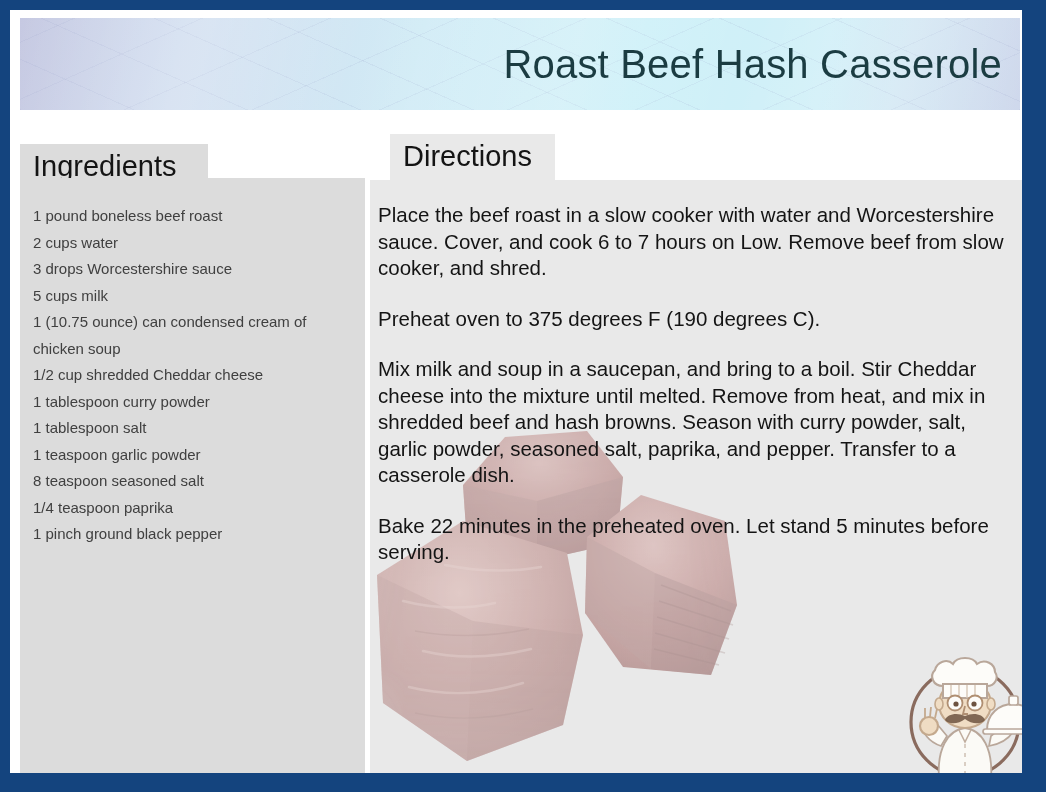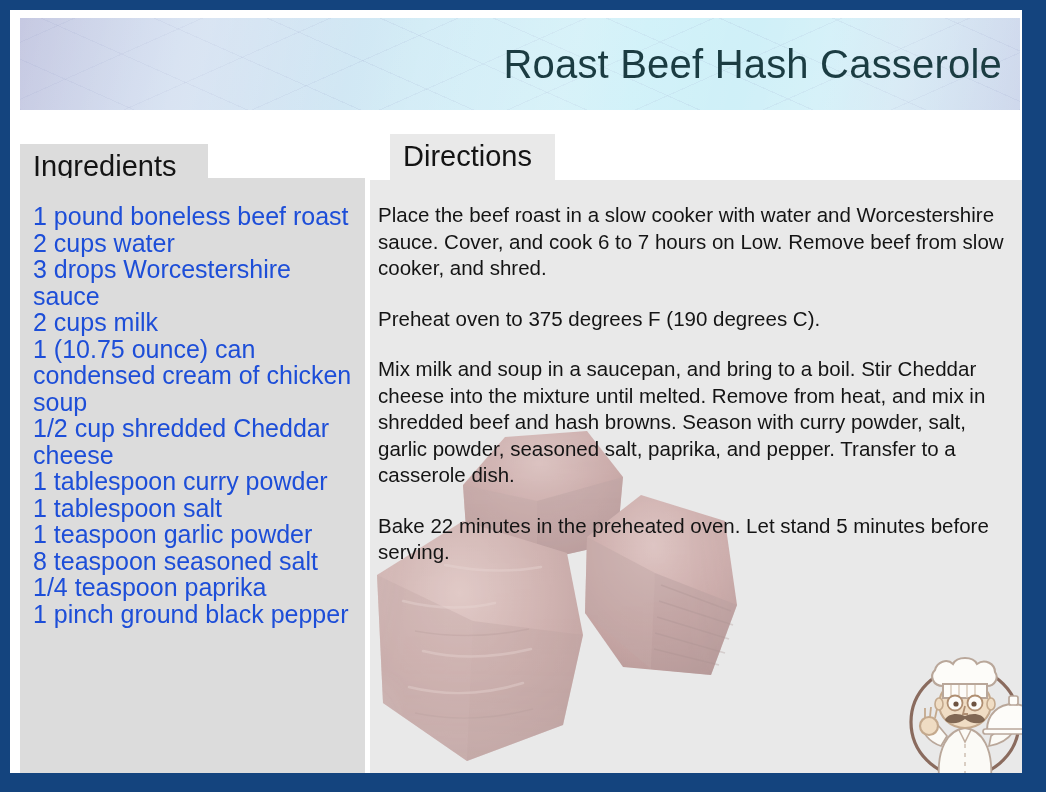--- a/index.html
+++ b/index.html
@@ -97,23 +97,23 @@
   }
   #ing-body {
     left: 10px;
     top: 168px;
     width: 345px;
     height: 606px;
     background: #dcdcdc;
     padding: 25px 12px 10px 13px;
   }
   #ing-list {
-    font-size: 25px;
+    font-size: 15px;
     line-height: 26.5px;
-    color: #1d4ed8;
+    color: #404040;
   }
   #ing-list li { list-style: none; }
 
   
   #dir-head {
     left: 380px;
     top: 124px;
     width: 165px;
     background: #e9e9e9;
   }
@@ -168,21 +168,21 @@
     <div id="banner">
       <div id="banner-title">Roast Beef Hash Casserole</div>
     </div>
 
     <div class="panel-head" id="ing-head">Ingredients</div>
     <div class="panel-body" id="ing-body">
       <ul id="ing-list">
         <li>1 pound boneless beef roast</li>
         <li>2 cups water</li>
         <li>3 drops Worcestershire sauce</li>
-        <li>2 cups milk</li>
+        <li>5 cups milk</li>
         <li>1 (10.75 ounce) can  condensed cream of chicken soup</li>
         <li>1/2 cup shredded Cheddar cheese</li>
         <li>1 tablespoon curry powder</li>
         <li>1 tablespoon salt</li>
         <li>1 teaspoon garlic powder</li>
         <li>8 teaspoon seasoned salt</li>
         <li>1/4 teaspoon paprika</li>
         <li>1 pinch ground black pepper</li>
       </ul>
     </div>

